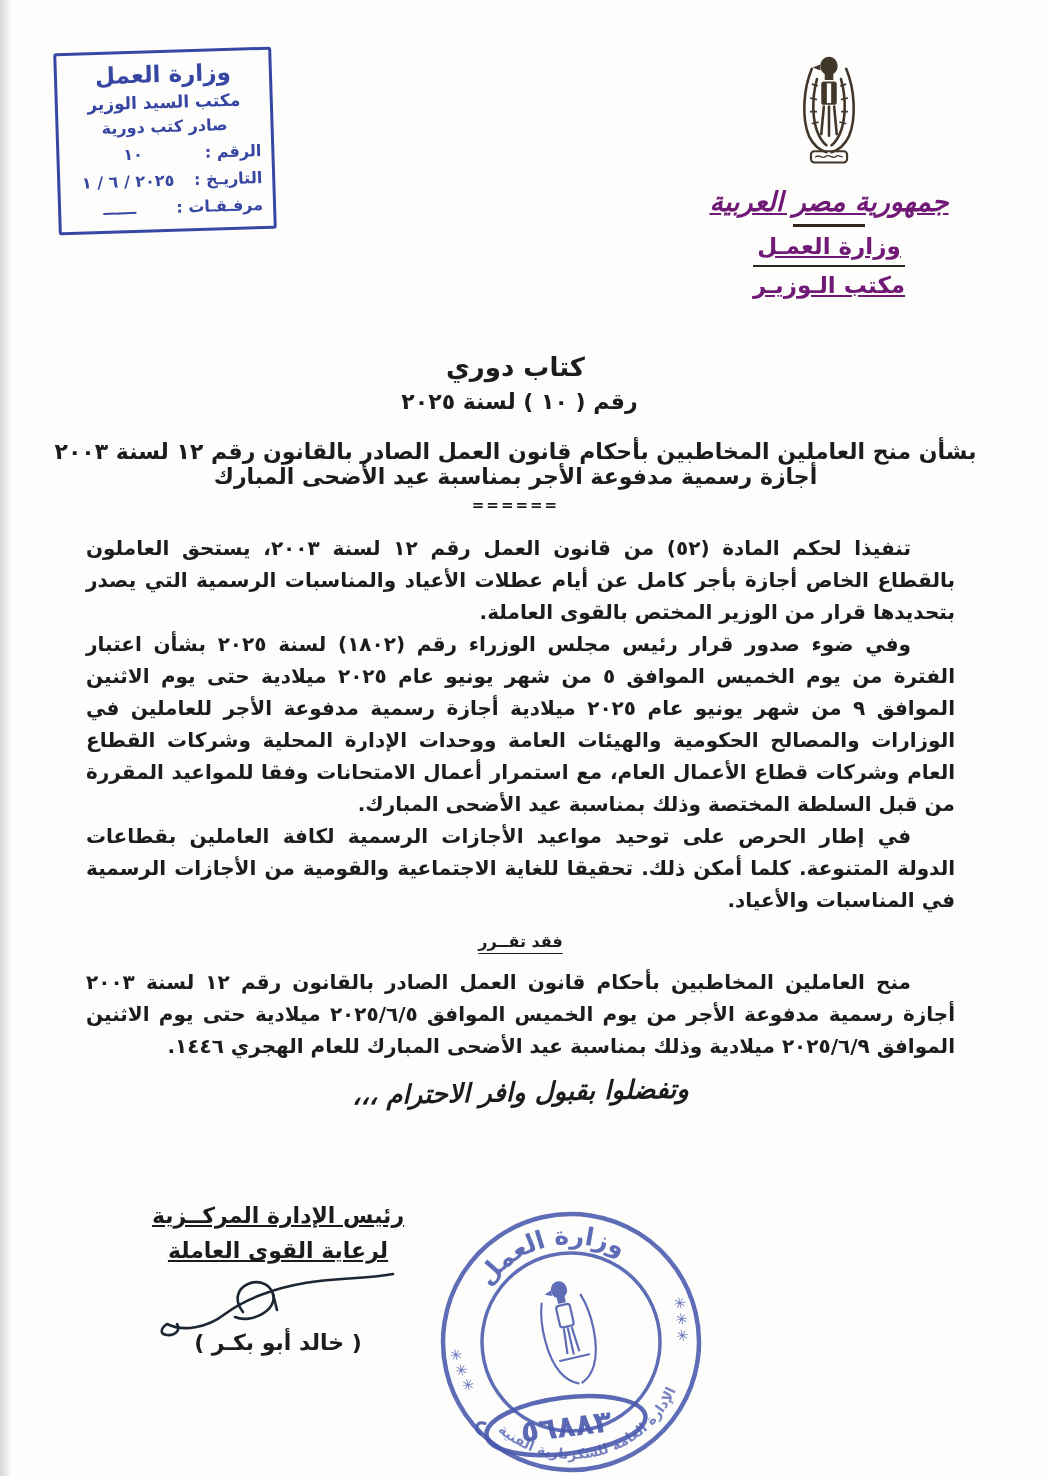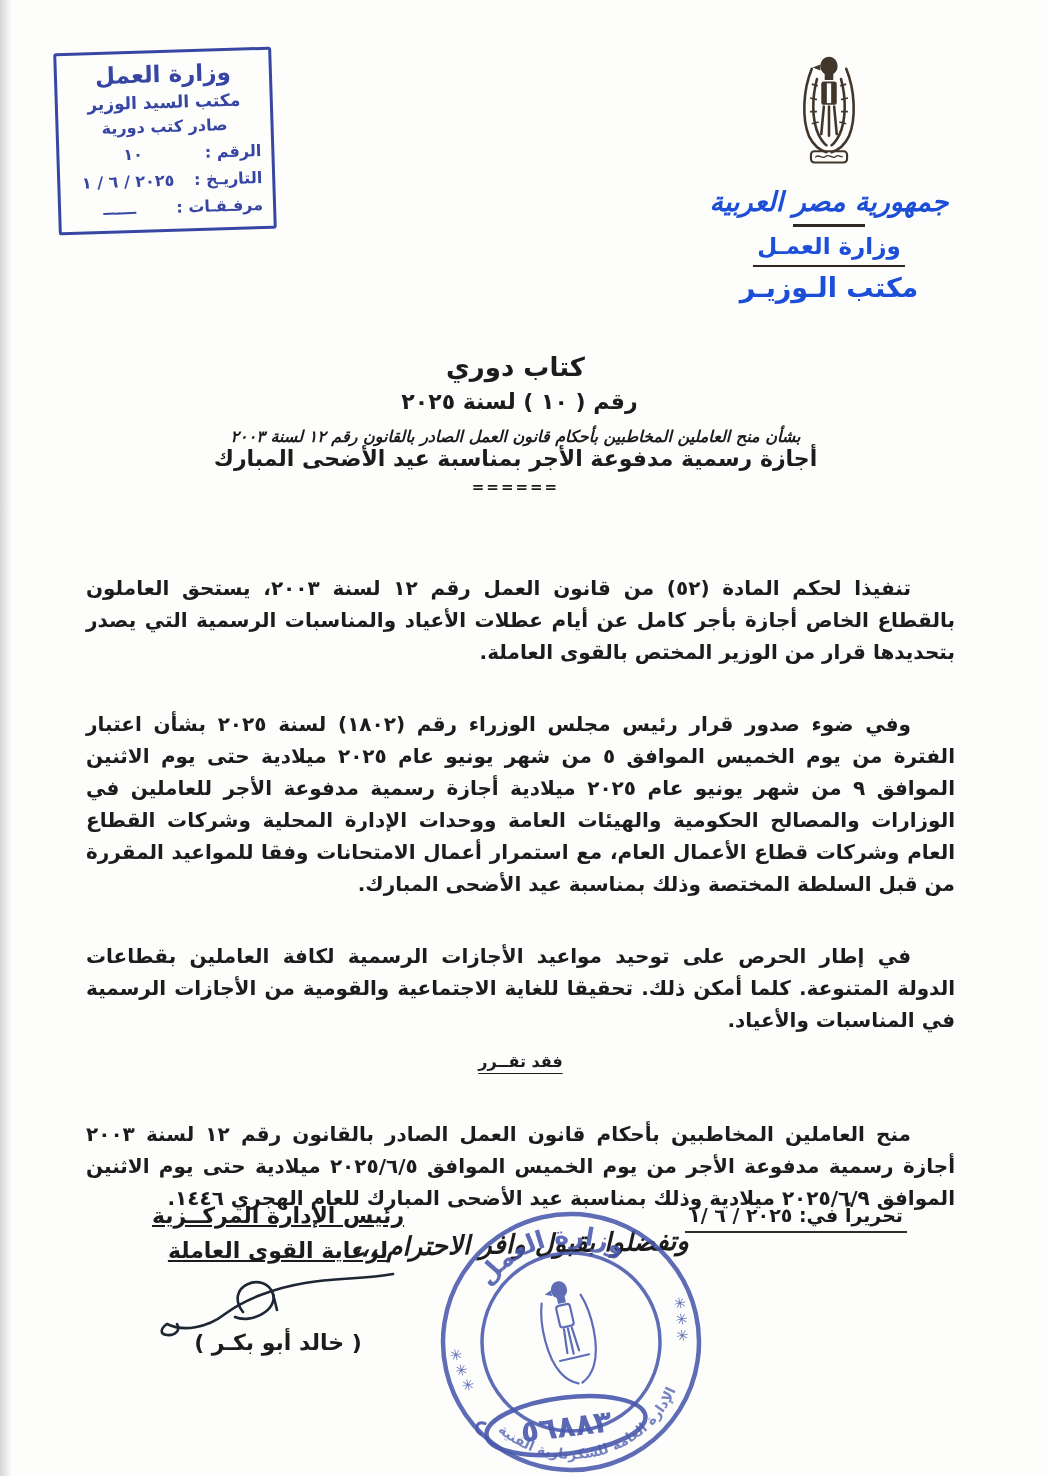--- a/index.html
+++ b/index.html
@@ -23,42 +23,42 @@
     padding:8px 10px 12px; color:#3646a2; text-align:center;
     transform:rotate(-1.8deg); font-weight:bold;
   }
   .os-line1{ font-size:23px; letter-spacing:1px; }
   .os-line2{ font-size:17px; margin-top:5px; }
   .os-line3{ font-size:16px; margin-top:5px; }
   .os-row{ display:flex; align-items:baseline; gap:8px; margin-top:8px; font-size:16px; text-align:right; }
   .os-val{ flex:1; text-align:center; font-size:16px; }
 
   
-  .letterhead{ position:absolute; top:46px; right:48px; width:340px; text-align:center; color:#1d4ed8; }
+  .letterhead{ position:absolute; top:46px; right:48px; width:340px; text-align:center; color:#701a75;text-decoration:underline; }
   .eagle-svg{ width:86px; height:128px; display:block; margin:0 auto 12px; }
   .lh-republic{ font-size:27px; font-weight:bold; font-style:italic; letter-spacing:0px; }
   .lh-rule-short{ width:72px; height:2.5px; background:#2f271f; margin:7px auto 6px; }
   .lh-ministry{ font-size:23px; font-weight:bold; letter-spacing:7px; }
   .lh-rule{ width:152px; height:2.5px; background:#2f271f; margin:6px auto 5px; }
-  .lh-office{ font-size:27px; font-weight:bold; letter-spacing:5px; }
+  .lh-office{ font-size:23px; font-weight:bold; letter-spacing:5px; }
 
   
   .title-block{ position:absolute; top:352px; left:0; right:16px; text-align:center; font-weight:bold; }
   .t1{ font-size:26px; }
   .t2{ font-size:22px; margin-top:7px;padding-left:8px; }
-  .t3{ font-size:16px; margin-top:13px;font-style:italic; }
+  .t3{ font-size:22px; margin-top:25px; }
   .t4{ font-size:22px; margin-top:0; }
   .sep{ font-size:15px; letter-spacing:2px; margin-top:7px; }
 
   
   .body-text{
     position:absolute; top:532px; right:92px; left:86px;
     font-size:20px; font-weight:bold; line-height:32px; text-align:justify;
   }
-  .body-text p{ text-indent:44px;margin-top:40px; }
+  .body-text p{ text-indent:44px; }
   .decision{
     text-align:center; font-size:16px; margin:10px 0 8px;
     text-decoration:underline; text-underline-offset:6px;
   }
   .closing{ text-align:center; font-size:26px; font-style:italic; margin-top:14px; transform:rotate(-1.2deg); }
 
   
   .footer-date{
     position:absolute; top:1204px; right:140px; font-size:19px; font-weight:bold;
     border-bottom:2px solid #2c2c2c; padding:0 4px 5px;
@@ -133,24 +133,20 @@
 
   <div class="body-text">
     <p>تنفيذا لحكم المادة (٥٢) من قانون العمل رقم ١٢ لسنة ٢٠٠٣، يستحق العاملون بالقطاع الخاص أجازة بأجر كامل عن أيام عطلات الأعياد والمناسبات الرسمية التي يصدر بتحديدها قرار من الوزير المختص بالقوى العاملة.</p>
     <p>وفي ضوء صدور قرار رئيس مجلس الوزراء رقم (١٨٠٢) لسنة ٢٠٢٥ بشأن اعتبار الفترة من يوم الخميس الموافق ٥ من شهر يونيو عام ٢٠٢٥ ميلادية حتى يوم الاثنين الموافق ٩ من شهر يونيو عام ٢٠٢٥ ميلادية أجازة رسمية مدفوعة الأجر للعاملين في الوزارات والمصالح الحكومية والهيئات العامة ووحدات الإدارة المحلية وشركات القطاع العام وشركات قطاع الأعمال العام، مع استمرار أعمال الامتحانات وفقا للمواعيد المقررة من قبل السلطة المختصة وذلك بمناسبة عيد الأضحى المبارك.</p>
     <p>في إطار الحرص على توحيد مواعيد الأجازات الرسمية لكافة العاملين بقطاعات الدولة المتنوعة. كلما أمكن ذلك. تحقيقا للغاية الاجتماعية والقومية من الأجازات الرسمية في المناسبات والأعياد.</p>
     <div class="decision">فقد تقــرر</div>
     <p>منح العاملين المخاطبين بأحكام قانون العمل الصادر بالقانون رقم ١٢ لسنة ٢٠٠٣ أجازة رسمية مدفوعة الأجر من يوم الخميس الموافق ٢٠٢٥/٦/٥ ميلادية حتى يوم الاثنين الموافق ٢٠٢٥/٦/٩ ميلادية وذلك بمناسبة عيد الأضحى المبارك للعام الهجري ١٤٤٦.</p>
     <div class="closing">وتفضلوا بقبول وافر الاحترام ،،،</div>
   </div>
 
-  <div class="footer-date">
-    <span>تحريراً في:</span>
-    <span dir="ltr">٢٠٢٥ /  ٦  /١</span>
-  </div>
 
   <div class="sig-block">
     <div class="sig-title">رئيس الإدارة المركــزية</div>
     <div class="sig-title">لرعاية القوى العاملة</div>
     <svg class="sig-svg" viewBox="0 0 250 74" aria-hidden="true">
       <g fill="none" stroke="#1d2633" stroke-width="2.6" stroke-linecap="round">
         <path d="M14 58 C30 66 54 62 72 48 C92 33 122 22 152 17 C182 12 212 13 240 8"></path>
         <path d="M90 46 C70 20 112 4 120 28 C125 44 98 58 82 51"></path>
         <path d="M14 58 C8 62 6 68 14 69 C22 70 28 64 24 58"></path>
         <path d="M120 28 L124 44"></path>

